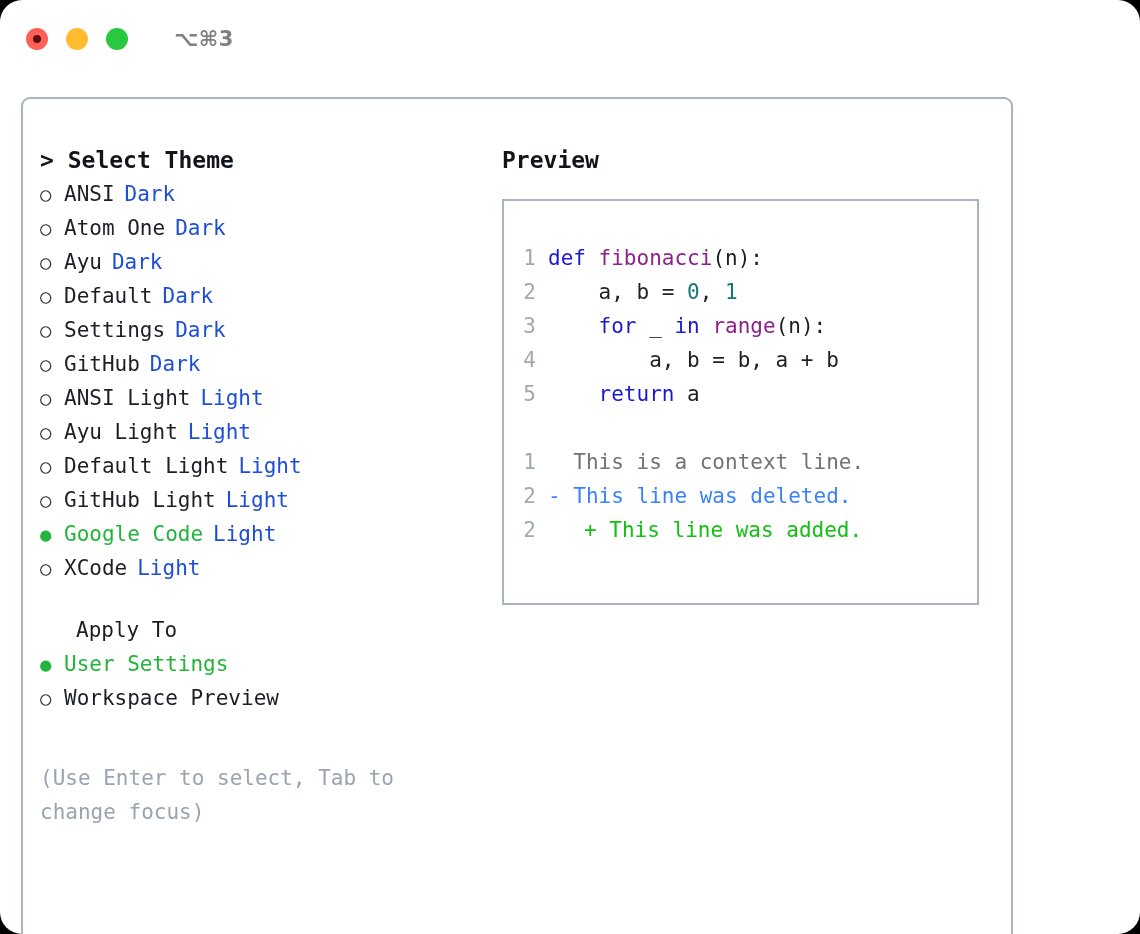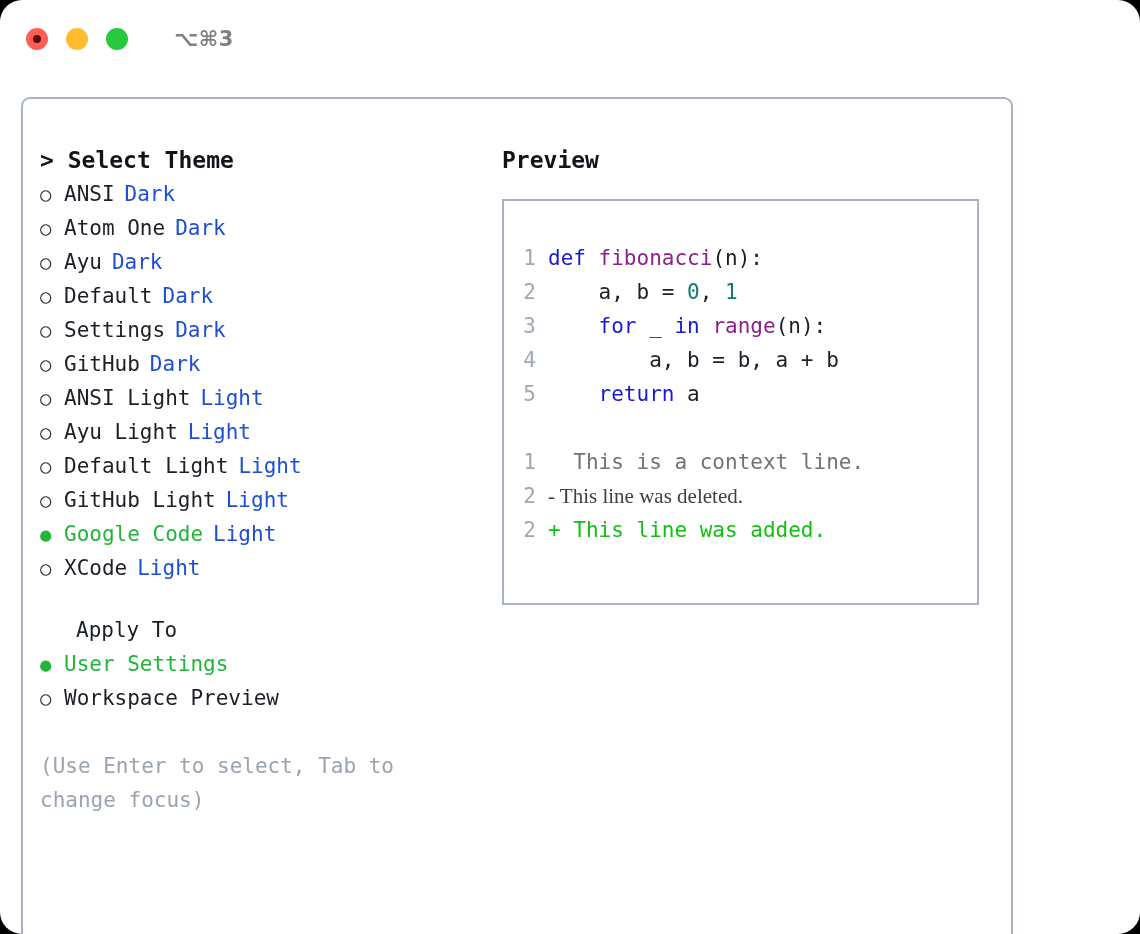--- a/index.html
+++ b/index.html
@@ -121,21 +121,21 @@
     display: flex;
     align-items: baseline;
     font-size: 21px;
     line-height: 34px;
     white-space: pre;
   }
   .subhead-row .bullet { color: transparent; }
   .subhead-label { color: #1b1f26; margin-left: 12px; }
   #apply-section { margin-top: 28px; }
   #hint-text {
-    margin-top: 34px;
+    margin-top: 46px;
     color: #9aa3b0;
     font-size: 21px;
     line-height: 34px;
     width: 420px;
   }
   
   #preview-column {
     flex: 1;
     padding-left: 9px;
   }
@@ -170,22 +170,22 @@
   }
   .codetext { color: #1b1f26; }
   .spacer-line { height: 34px; }
   
   .tok-kw  { color: #1a1ad6; }
   .tok-fn  { color: #8e1f8e; }
   .tok-num { color: #127a6e; }
   .tok-pl  { color: #1b1f26; }
   
   .diff-ctx { color: #737373; }
-  .diff-del { color: #404040; font-family: Liberation Serif, serif; }
-  .diff-add { color: #12c012; }
+  .diff-del { color: #3b82f6; }
+  .diff-add { color: #12c012; margin-left: 36px; }
 </style>
 </head>
 <body>
 
 <div id="app-window">
 
   <div id="titlebar">
     <div class="traffic-lights">
       <span class="tl tl-red"></span>
       <span class="tl tl-yellow"></span>

